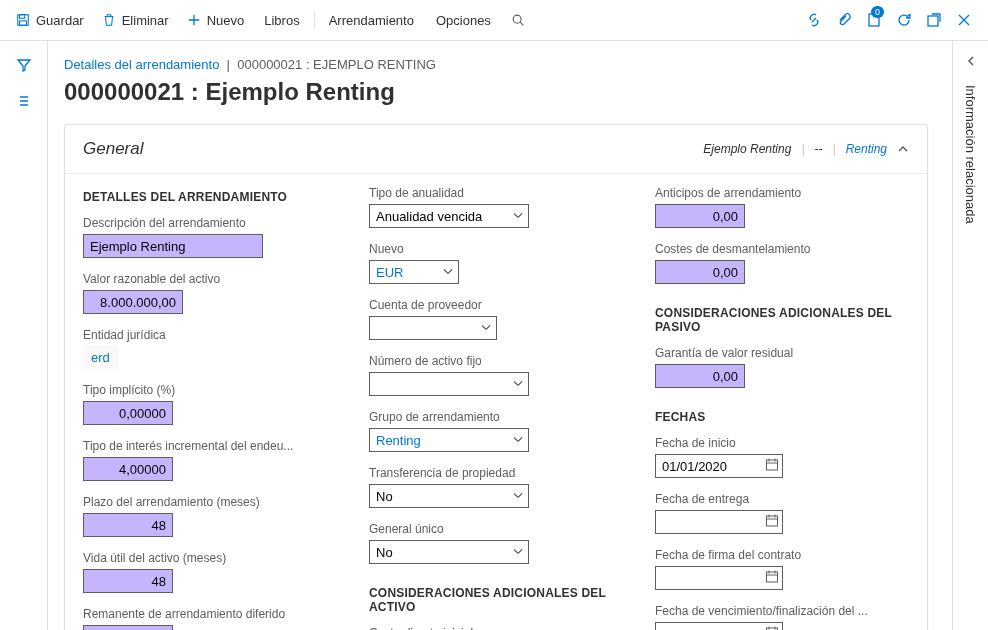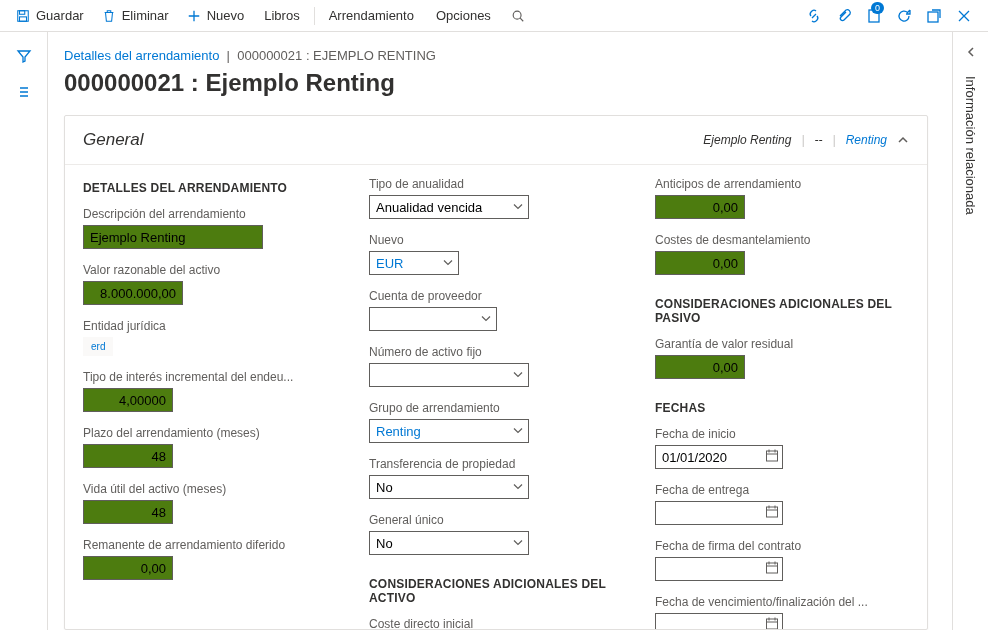--- a/index.html
+++ b/index.html
@@ -1,18 +1,18 @@
 <!DOCTYPE html>
 <html><head>
   <meta charset="utf-8">
   <style>
     * { box-sizing: border-box; margin: 0; padding: 0; font-family: "Segoe UI", sans-serif; }
     body { background: #fff; width: 988px; height: 630px; overflow: hidden; font-size: 13px; color: #323130; position: relative; }
     
-    .topbar { height: 32px; border-bottom: 1px solid #e1dfdd; display: flex; align-items: center; padding: 0 8px; justify-content: space-between; }
+    .topbar { height: 41px; border-bottom: 1px solid #e1dfdd; display: flex; align-items: center; padding: 0 8px; justify-content: space-between; }
     .topbar-left { display: flex; align-items: center; gap: 2px; }
     .topbar-right { display: flex; align-items: center; gap: 14px; padding-right: 8px; }
     .tb-btn { display: flex; align-items: center; gap: 6px; padding: 4px 8px; cursor: pointer; color: #323130; font-size: 13px; }
     .tb-btn.menu { padding: 4px 10px; }
     .tb-btn svg { width: 14px; height: 14px; }
     .tb-sep { width: 1px; height: 18px; background: #e1dfdd; margin: 0 2px; }
     .tb-icon { width: 16px; height: 16px; cursor: pointer; color: #0078d4; }
     .badge-wrap { position: relative; width: 16px; height: 16px; }
     .badge { position: absolute; top: -6px; left: 5px; background: #0078d4; color: #fff; font-size: 9px; border-radius: 8px; padding: 0 4px; line-height: 12px; }
     
@@ -34,23 +34,23 @@
     .card-actions svg { width: 12px; height: 12px; cursor: pointer; }
     
     .card-body { display: flex; padding: 12px 18px 20px 18px; gap: 32px; }
     .col { flex: 1; min-width: 0; }
     
     .section-title { font-size: 12px; font-weight: 600; text-transform: uppercase; margin-bottom: 12px; margin-top: 4px; letter-spacing: 0.2px; }
     .section-title.mt { margin-top: 22px; }
     
     .field { margin-bottom: 14px; }
     .field-label { font-size: 12px; color: #605e5c; margin-bottom: 4px; display: block; white-space: nowrap; overflow: hidden; text-overflow: ellipsis; }
-    .field-input { width: 100%; max-width: 180px; height: 24px; border: 1px solid #605e5c; padding: 0 6px; font-size: 13px; background: #4d7c0f; }
+    .field-input { width: 100%; max-width: 180px; height: 24px; border: 1px solid #605e5c; padding: 0 6px; font-size: 13px; background: #c4b5fd; }
     .field-input.narrow { max-width: 90px; text-align: right; }
-    .field-static { color: #0078d4; font-size: 10px; padding: 4px 0; display: inline-block; background: #faf9f8; padding: 4px 8px; }
+    .field-static { color: #0078d4; font-size: 13px; padding: 4px 0; display: inline-block; background: #faf9f8; padding: 4px 8px; }
     
     .select-wrap { position: relative; max-width: 160px; }
     .select { width: 100%; height: 24px; border: 1px solid #605e5c; padding: 0 22px 0 6px; font-size: 13px; background: #fff; appearance: none; cursor: pointer; }
     .select-arrow { position: absolute; right: 6px; top: 50%; transform: translateY(-50%); pointer-events: none; }
     .select-arrow svg { width: 10px; height: 10px; }
     .select.blue { color: #0078d4; }
     
     .date-wrap { position: relative; max-width: 128px; }
     .date-input { width: 100%; height: 24px; border: 1px solid #605e5c; padding: 0 22px 0 6px; font-size: 13px; background: #fff; }
     .date-icon { position: absolute; right: 4px; top: 50%; transform: translateY(-50%); pointer-events: none; }
@@ -176,20 +176,24 @@
           </div>
           <div class="field">
             <label class="field-label">Valor razonable del activo</label>
             <input class="field-input narrow" style="max-width: 100px;" value="8.000.000,00">
           </div>
           <div class="field">
             <label class="field-label">Entidad jurídica</label>
             <span class="field-static">erd</span>
           </div>
           <div class="field">
+            <label class="field-label">Tipo implícito (%)</label>
+            <input class="field-input narrow" value="0,00000" style="">
+          </div>
+          <div class="field">
             <label class="field-label">Tipo de interés incremental del endeu...</label>
             <input class="field-input narrow" value="4,00000" style="">
           </div>
           <div class="field">
             <label class="field-label">Plazo del arrendamiento (meses)</label>
             <input class="field-input narrow" value="48" style="">
           </div>
           <div class="field">
             <label class="field-label">Vida útil del activo (meses)</label>
             <input class="field-input narrow" value="48" style="">

